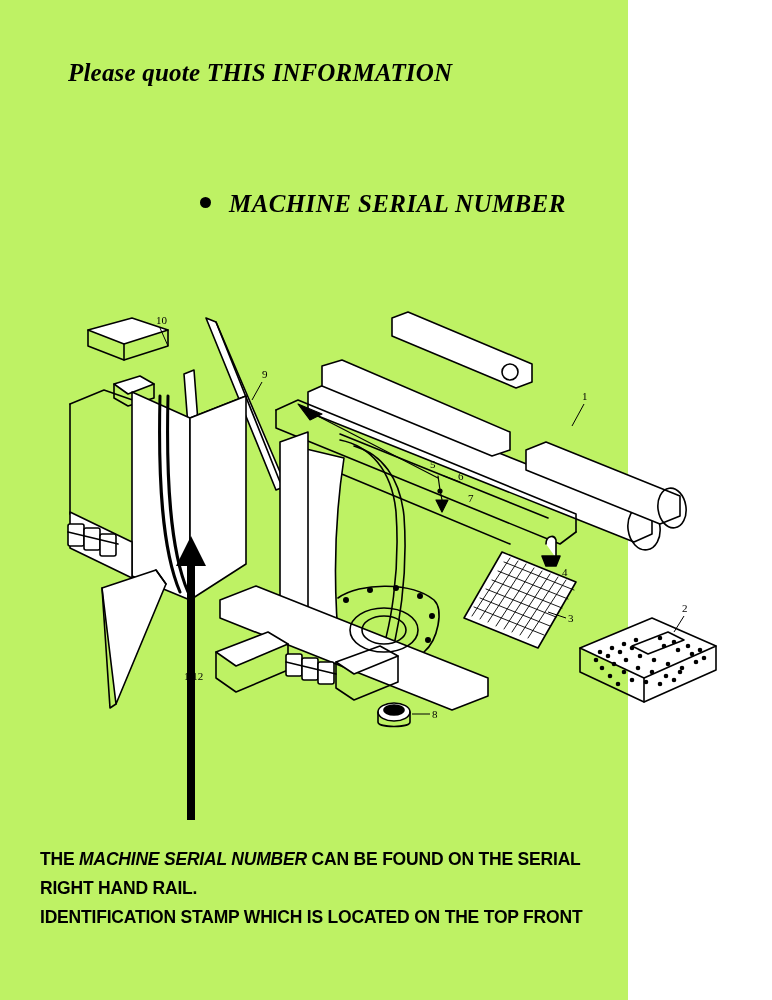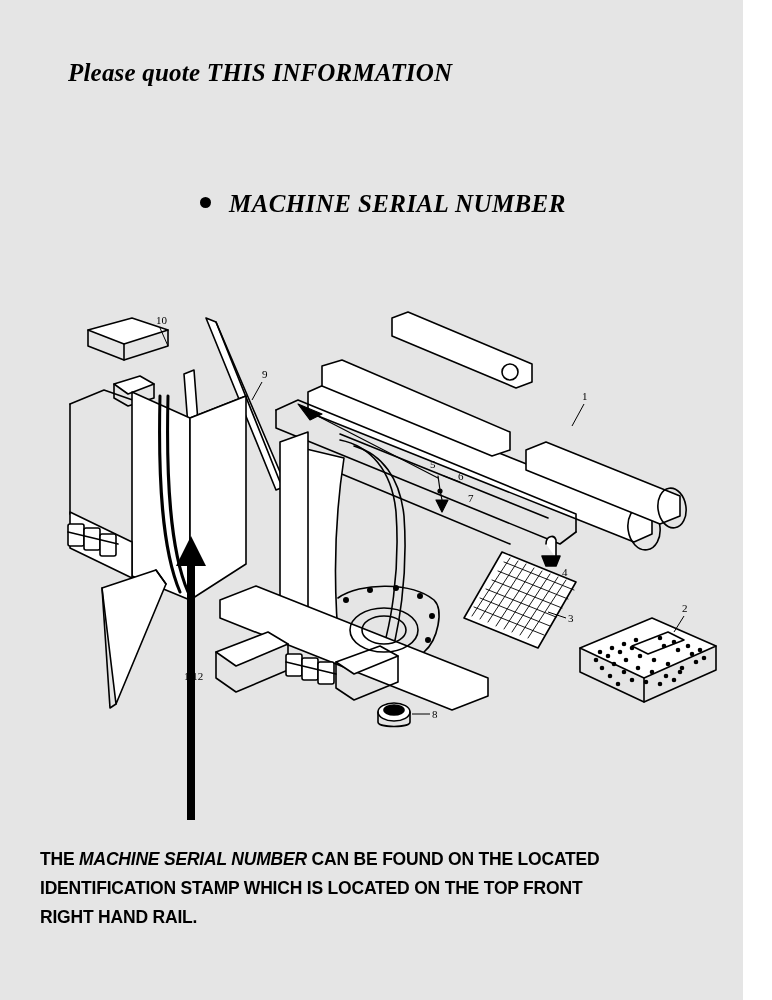--- a/index.html
+++ b/index.html
@@ -11,23 +11,23 @@
     width: 772px;
     height: 1000px;
     position: relative;
     font-family: "Liberation Serif", serif;
     color: #000000;
     overflow: hidden;
   }
   .page {
     position: absolute;
     left: 0; top: 0;
-    width: 743px;
+    width: 628px;
     height: 1000px;
-    background: #e5e5e5;
+    background: #bef264;
   }
   .heading-block {
     position: absolute;
     left: 68px;
     top: 52px;
     width: 600px;
   }
   .heading-line {
     font-family: "Liberation Serif", serif;
     font-weight: bold;
@@ -321,18 +321,18 @@
         <text class="lbl" x="642" y="312">2</text>
         <line x1="644" y1="316" x2="634" y2="332" stroke="#000" stroke-width="1"></line>
         <text class="lbl" x="392" y="418">8</text>
         <line x1="390" y1="414" x2="372" y2="414" stroke="#000" stroke-width="1"></line>
         <text class="lbl" x="144" y="380">1,12</text>
       </g>
     </svg>
   </div>
 
   <div class="caption-block">
-    <div class="caption-line"><span>THE </span><span class="caption-em">MACHINE SERIAL NUMBER</span><span> CAN BE FOUND ON THE LOCATED</span></div>
+    <div class="caption-line"><span>THE </span><span class="caption-em">MACHINE SERIAL NUMBER</span><span> CAN BE FOUND ON THE SERIAL</span></div>
+    <div class="caption-line">RIGHT HAND RAIL.</div>
     <div class="caption-line">IDENTIFICATION STAMP WHICH IS LOCATED ON THE TOP FRONT</div>
-    <div class="caption-line">RIGHT HAND RAIL.</div>
   </div>
 
 </div>
 
 </body></html>

